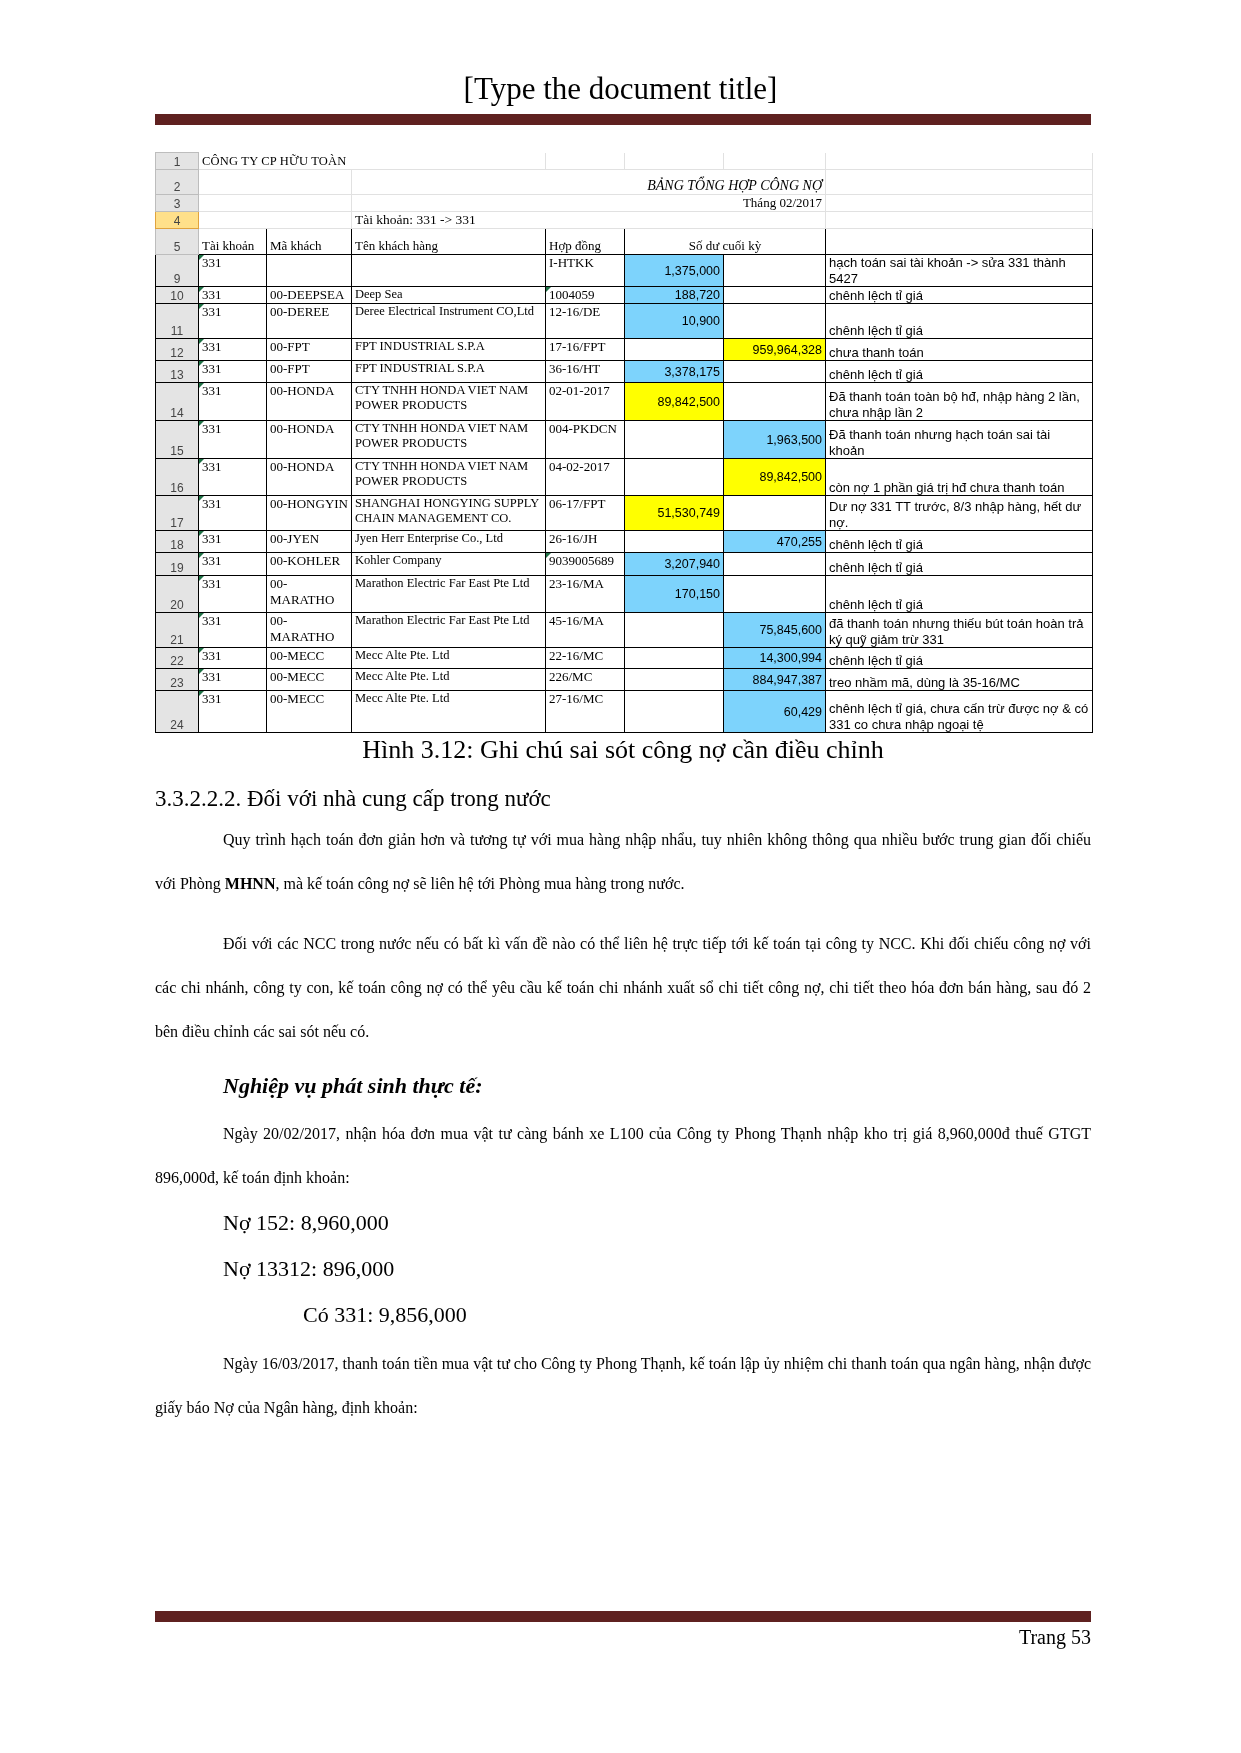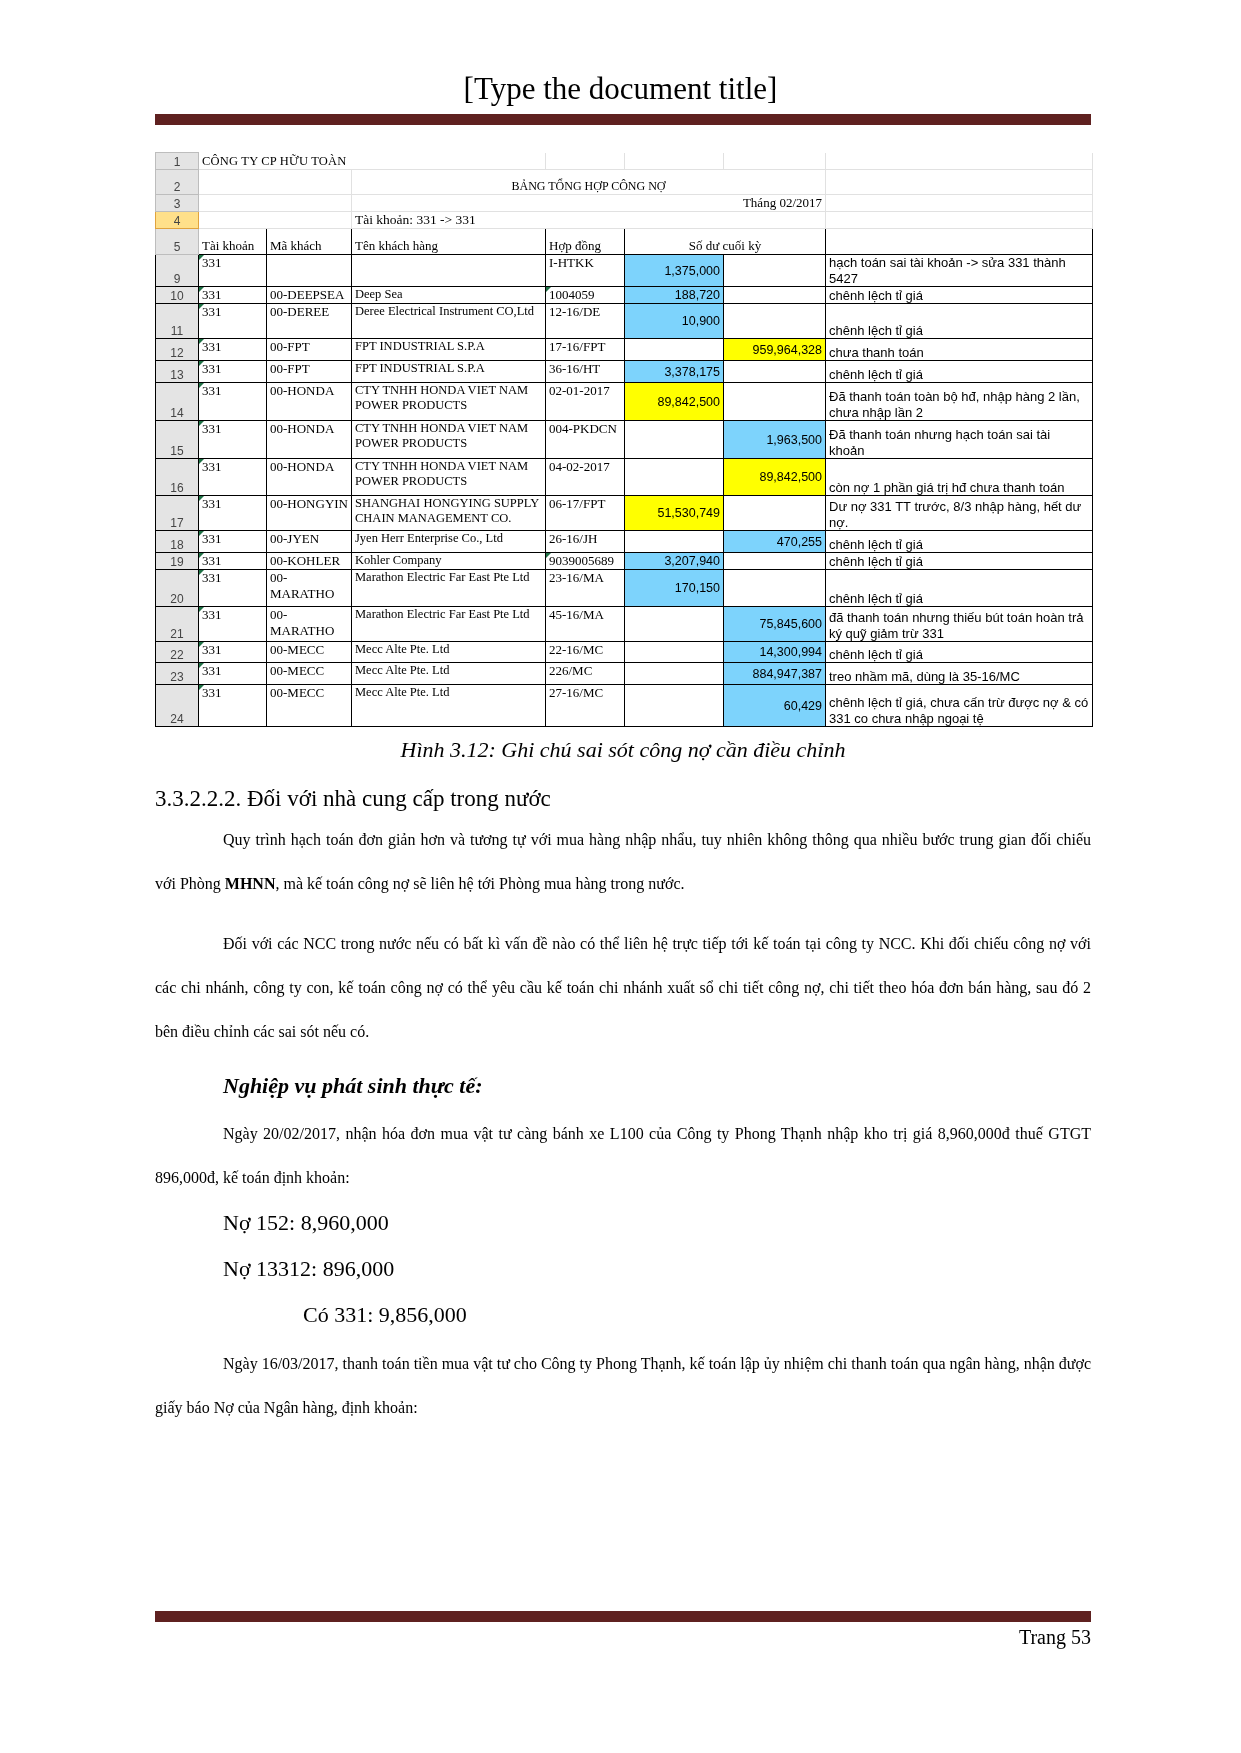--- a/index.html
+++ b/index.html
@@ -19,41 +19,41 @@
   
   .sheet{top:152px;left:155px;}
   table.xl{border-collapse:collapse;table-layout:fixed;width:937px;background:#fff;}
   table.xl td,table.xl th{padding:0 3px;overflow:hidden;font-weight:normal;}
   .rn{background:#e4e4e4;border:1px solid #bdbdbd;font-family:"Liberation Sans",sans-serif;
       font-size:12px;color:#454545;text-align:center;vertical-align:bottom;padding-bottom:1px;}
   .rn-hl{background:#ffe08a;border:1px solid #e0a33e;}
   
   .lt{border-right:1px solid #e1e1e1;border-bottom:1px solid #e1e1e1;vertical-align:bottom;font-size:13px;}
   .r1t{font-size:12.5px;letter-spacing:.2px;}
-  .r2t{font-weight:bold;font-size:12px;text-align:center;}
+  .r2t{font-weight:bold;font-size:14px;text-align:right;font-style:italic;}
   .r3t{text-align:right;font-size:13px;}
   .r4t{font-size:13.5px;}
   
   .hd th{border:1px solid #000;font-size:13px;font-weight:bold;text-align:left;vertical-align:bottom;padding-bottom:2px;}
   .hd th.cen{text-align:center;}
   tbody.xb td{border:1px solid #000;}
   .c-tk,.c-ma{font-size:13px;vertical-align:top;padding-top:1px;}
   .c-ten{font-size:12.5px;line-height:15px;vertical-align:top;padding-top:2px;}
   .c-hd{font-size:13px;vertical-align:top;padding-top:2px;}
   .c-val{font-family:"Liberation Sans",sans-serif;font-size:12.5px;text-align:right;vertical-align:middle;}
   .c-note{font-family:"Liberation Sans",sans-serif;font-size:13px;line-height:15.5px;vertical-align:bottom;padding-bottom:2px;}
   .bg-peach{background:#7dd3fc;}
   .bg-yellow{background:#ffff00;}
   .tri{position:relative;}
   .tri .t{position:absolute;top:0;left:0;width:0;height:0;
           border-top:5px solid #1e7145;border-right:5px solid transparent;}
 
   
   .textblock{top:728px;left:155px;width:936px;}
-  .caption{text-align:center;font-style:italic;font-size:22px;line-height:28px;margin:8px 0 0;}
+  .caption{text-align:center;font-size:26px;line-height:28px;margin:8px 0 0;}
   .sec-h{font-size:23px;font-weight:normal;margin:20px 0 0;line-height:30px;}
   p.body{font-size:16px;line-height:44px;text-align:justify;text-indent:68px;margin:4px 0 0;}
   p.body.sp{margin-top:16px;}
   .subhead{font-weight:bold;font-style:italic;font-size:22px;line-height:44px;margin:10px 0 0 68px;}
   .entry{font-size:22px;line-height:46px;margin:0 0 0 68px;}
   .entry.co{margin-left:148px;}
 </style>
 </head>
 <body>
 
@@ -203,21 +203,21 @@
         <tr style="height: 22px;">
           <td class="rn">18</td>
           <td class="c-tk tri"><span class="t"></span>331</td>
           <td class="c-ma">00-JYEN</td>
           <td class="c-ten">Jyen Herr Enterprise Co., Ltd</td>
           <td class="c-hd">26-16/JH</td>
           <td class="c-val"></td>
           <td class="c-val bg-peach">470,255</td>
           <td class="c-note">chênh lệch tỉ giá</td>
         </tr>
-        <tr style="height: 17px;">
+        <tr style="height: 23px;">
           <td class="rn">19</td>
           <td class="c-tk tri"><span class="t"></span>331</td>
           <td class="c-ma">00-KOHLER</td>
           <td class="c-ten">Kohler Company</td>
           <td class="c-hd tri"><span class="t"></span>9039005689</td>
           <td class="c-val bg-peach">3,207,940</td>
           <td class="c-val"></td>
           <td class="c-note">chênh lệch tỉ giá</td>
         </tr>
         <tr style="height: 37px;">

